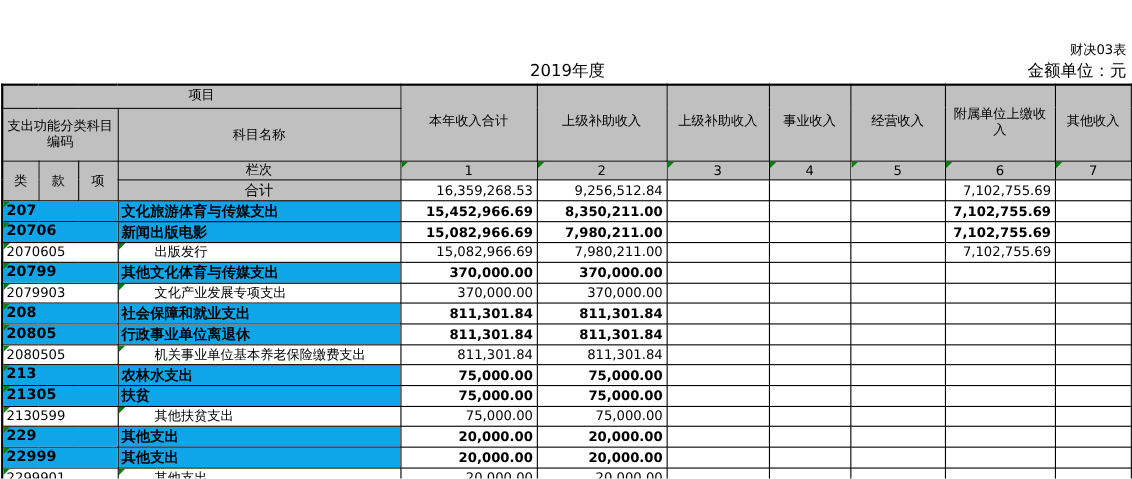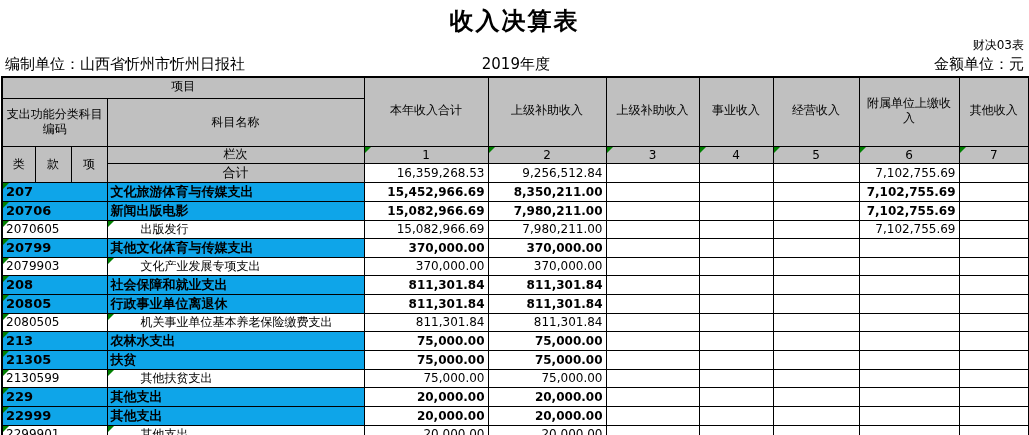--- a/index.html
+++ b/index.html
@@ -56,24 +56,22 @@
   }
   tr.h-row1 { height:21px;font-family:Liberation Mono, monospace; }
   tr.h-row2 { height:48px; }
   tr.h-row3 { height:17px; }
   tr.t-row, tr.d-row { height:18px;margin-top:16px; }
 </style>
 </head>
 <body>
 
 <div class="topbar">
-  <div class="report-title">收入决算表</div>
   <div class="form-code">财决03表</div>
   <div class="meta-line">
-    <span class="prepared-by">编制单位：山西省忻州市忻州日报社</span>
     <span class="fiscal-year">2019年度</span>
     <span class="amount-unit">金额单位：元</span>
   </div>
 </div>
 
 <table class="income-table">
   <colgroup>
     <col style="width:33px">
       <col style="width:36px">
       <col style="width:36px">

